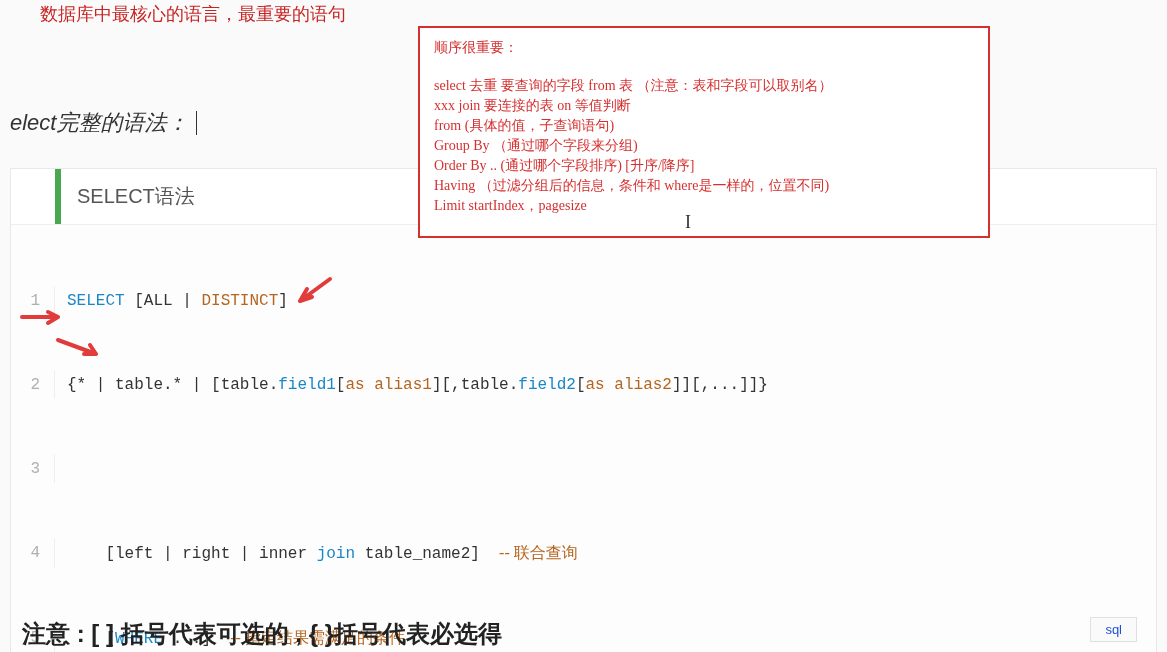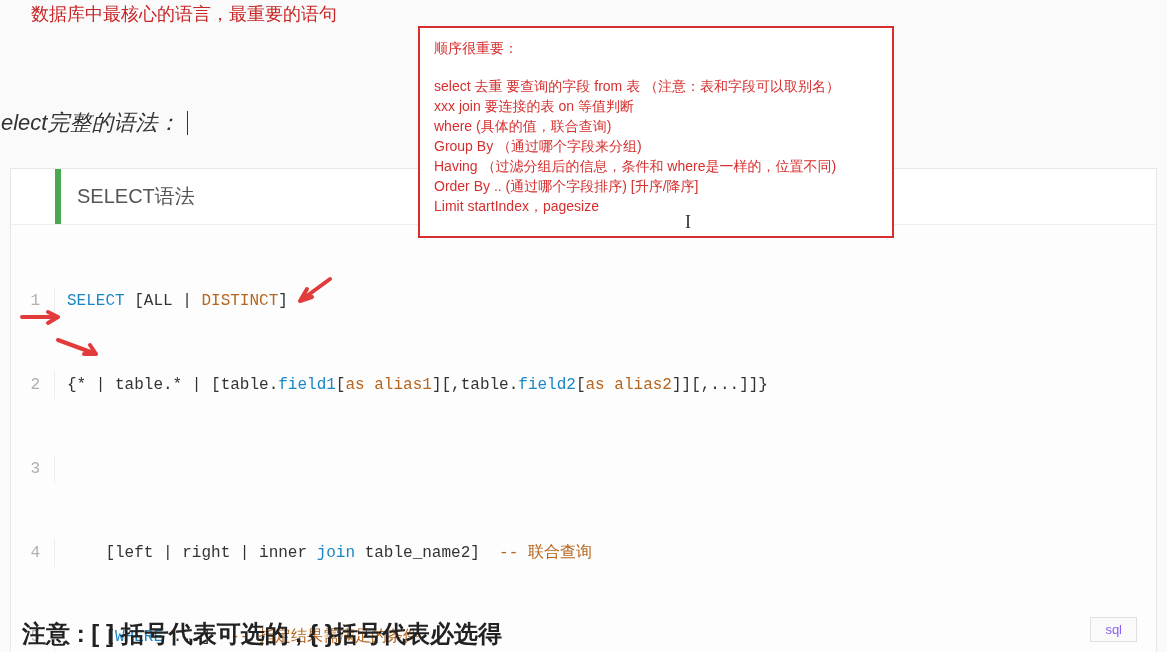--- a/index.html
+++ b/index.html
@@ -1,73 +1,73 @@
 <!DOCTYPE html>
 <html><head>
   <meta charset="utf-8">
   <style>
     * { box-sizing: border-box; margin: 0; padding: 0; }
     body { width: 1167px; height: 652px; background: #fafafa; font-family: "Microsoft YaHei", Arial, sans-serif; color: #333; overflow: hidden; }
     
-    .top-area { padding: 0 10px 8px 1px; position: relative; }
+    .top-area { padding: 0 10px 8px 10px; position: relative; }
     .partial-red-text { color: #c82424; font-size: 18px; padding: 2px 0 2px 30px; }
     .bullet-row { display: flex; align-items: center; padding: 16px 0 10px 2px; flex-direction: column; }
     .bullet-dot { width: 7px; height: 7px; border-radius: 50%; background: #333; margin-right: 12px; }
     .bullet-text { font-size: 20px; color: #333; }
     
     .syntax-heading { font-size: 22px; color: #333; padding: 20px 0 10px 0; display: flex; align-items: center; font-style: italic; }
     .syntax-heading .cursor-bar { display: inline-block; width: 1px; height: 24px; background: #333; margin-left: 8px; }
     
-    .red-note-box { position: absolute; left: 418px; top: 26px; width: 476px; height: 212px; border: 2px solid #d62f2f; background: #fff; padding: 10px 14px; z-index: 2; }
+    .red-note-box { position: absolute; left: 418px; top: 26px; width: 572px; height: 212px; border: 2px solid #d62f2f; background: #fff; padding: 10px 14px; z-index: 2; font-family: Liberation Serif, serif; }
     .red-note-box .note-line { color: #d62f2f; font-size: 14px; line-height: 20px; }
     .red-note-box .note-gap { height: 18px; }
     .ibeam { position: absolute; left: 685px; top: 212px; font-size: 18px; color: #333; z-index: 3; font-family: Georgia, serif; }
     
     .code-card { margin: 12px 10px 0 10px; background: #fff; border: 1px solid #e8e8e8; }
     .card-header { border-left: 6px solid #4aa850; padding: 14px 16px; font-size: 20px; color: #555; margin-left: 44px; }
     
     .code-block { border-top: 1px solid #eee; font-family: Consolas, "Courier New", monospace; font-size: 16px; line-height: 28px; white-space: pre; padding: 6px 0 6px 0; position: relative; background: #fdfdfd; }
     .code-row { display: flex; }
     .lineno { width: 44px; text-align: right; padding-right: 14px; color: #b0b0b0; user-select: none; border-right: 1px solid #eee; }
     .code-txt { padding-left: 12px; }
     
     .tok-kw { color: #1987c5; }        
     .tok-field { color: #1987c5; }   
     .tok-brown { color: #b5651d; }   
-    .tok-comment { color: #b5651d; }   
+    .tok-comment { color: #b5651d; font-family: Liberation Serif, serif; }   
     
     .arrow { position: absolute; z-index: 4; }
     .arrow svg { display: block; }
     
     .bottom-note { position: absolute; left: 22px; bottom: 2px; font-size: 24px; font-weight: 700; color: #222; }
-    .sql-tag { position: absolute; right: 30px; bottom: 10px; border: 1px solid #e0e0e0; padding: 4px 14px; font-size: 13px; color: #8b5cf6; background: #fafafa; }
+    .sql-tag { position: absolute; right: 30px; bottom: 10px; border: 1px solid #e0e0e0; padding: 4px 14px; font-size: 13px; color: #1d4ed8; background: #fafafa; }
   </style>
 </head>
 <body>
 
 <div class="top-area">
   <div class="partial-red-text">数据库中最核心的语言，最重要的语句</div>
   <div class="bullet-row">
     <span class="bullet-dot"></span>
     <span class="bullet-text">使用频率最高的语句</span>
   </div>
   <div class="syntax-heading">
     <span>elect完整的语法：</span>
     <span class="cursor-bar"></span>
   </div>
 
   <div class="red-note-box">
     <div class="note-line">顺序很重要：</div>
     <div class="note-gap"></div>
     <div class="note-line">select 去重 要查询的字段 from 表   （注意：表和字段可以取别名）</div>
     <div class="note-line">xxx join 要连接的表  on  等值判断</div>
-    <div class="note-line">where (具体的值，联合查询)</div>
+    <div class="note-line">from (具体的值，子查询语句)</div>
     <div class="note-line">Group By  （通过哪个字段来分组)</div>
+    <div class="note-line">Order By ..  (通过哪个字段排序)   [升序/降序]</div>
     <div class="note-line">Having  （过滤分组后的信息，条件和 where是一样的，位置不同)</div>
-    <div class="note-line">Order By ..  (通过哪个字段排序)   [升序/降序]</div>
     <div class="note-line">Limit  startIndex，pagesize</div>
   </div>
   <span class="ibeam">I</span>
 </div>
 
 <div class="arrow" style="left:290px; top:275px;">
   <svg width="44" height="34">
       <path d="M40 4 L10 26 M10 26 L22 22 M10 26 L17 14" stroke="#e23b3b" stroke-width="4" fill="none" stroke-linecap="round"></path>
     </svg>
 </div>

